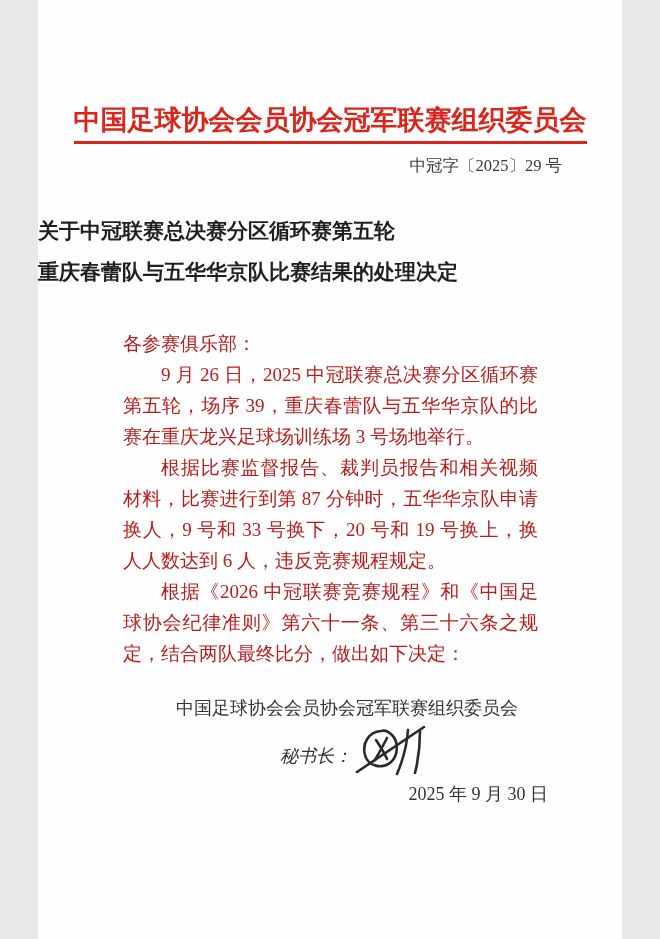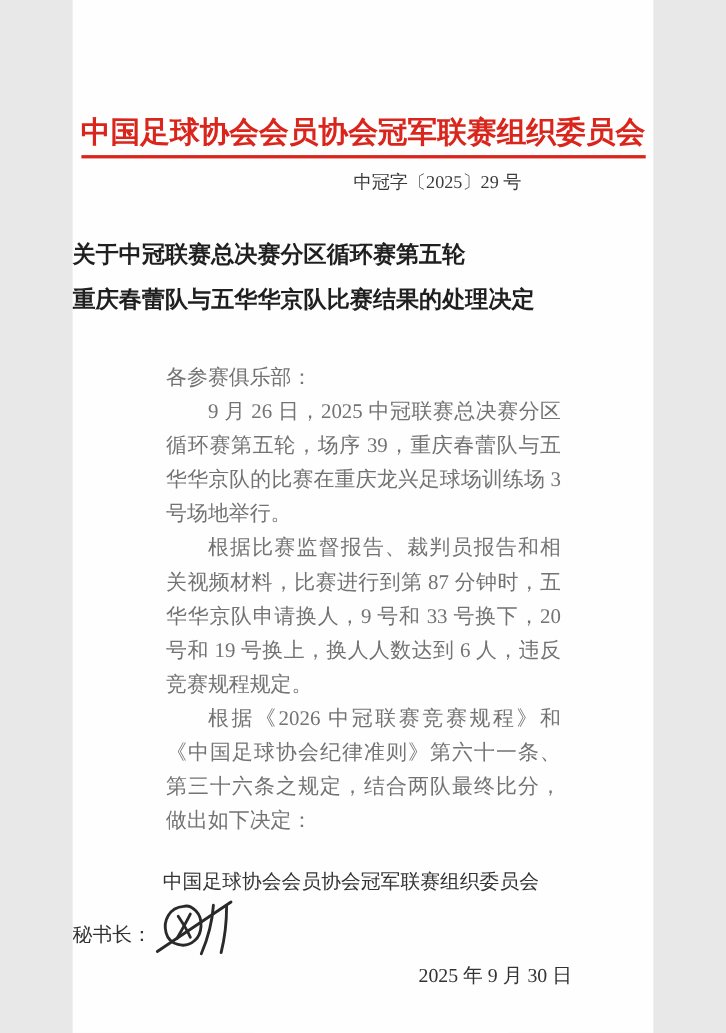--- a/index.html
+++ b/index.html
@@ -1,19 +1,19 @@
 <!DOCTYPE html>
 <html><head>
 <meta charset="utf-8">
 <style>
   * { margin: 0; padding: 0; box-sizing: border-box; }
   html, body { background: #e8e8e8; }
   .page {
     position: relative;
-    width: 528px;
+    width: 584px;
     height: 939px;
     margin: 0 auto;
     background: #fefefe;
     overflow: hidden;
     font-family: "Liberation Serif", "DejaVu Serif", serif;
     color: #2b2b2b;
   }
   .header-wrap {
     margin-top: 102px;
     text-align: center;
@@ -23,57 +23,58 @@
     font-size: 27px;
     font-weight: bold;
     color: #d9251c;
     letter-spacing: 0px;
     padding-bottom: 3px;
     border-bottom: 3px solid #d9251c;
     white-space: nowrap;
   }
   .doc-number {
     margin-top: 11px;
-    padding-right: 120px;
+    padding-right: 60px;
     text-align: right;
     font-size: 16.5px;
     color: #3a3a3a;
   }
   .doc-title {
     margin-top: 34px;
     font-size: 21px;
     font-weight: bold;
     color: #1f1f1f;
     line-height: 41px;
   }
   .body-text {
     margin: 35px 84px 0 85px;
     font-size: 19px;
     line-height: 31px;
     text-align: justify;
-    color: #737373;
+    color: #b91c1c;
   }
   .body-text p { margin: 0; }
   .body-text p.indent { text-indent: 2em; }
   .closing-org {
     margin-top: 27px;
     padding-right: 104px;
     text-align: right;
     font-size: 18px;
     color: #333333;
   }
   .sig-row {
     margin-top: 14px;
     padding-right: 186px;
     display: flex;
-    justify-content: flex-start;
+    justify-content: flex-end;
     align-items: center;
     font-size: 18px;
     color: #333333;
     height: 44px;
+    font-style: italic;
   }
   .sig-label { white-space: nowrap; }
   .signature-svg {
     width: 82px;
     height: 62px;
     margin-left: 2px;
     margin-top: -14px;
   }
   .date-line {
     margin-top: 4px;

